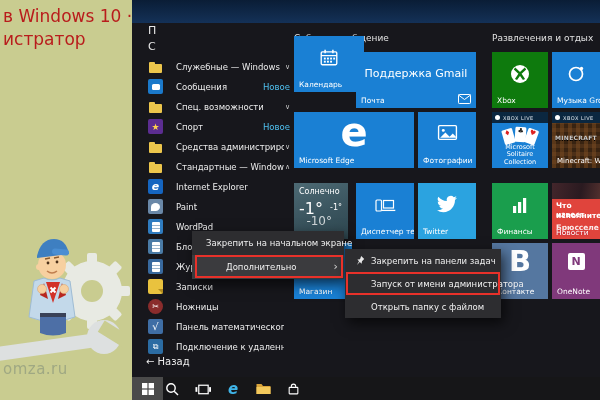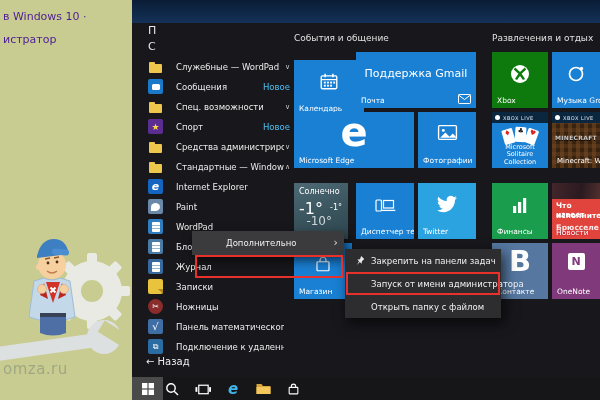--- a/index.html
+++ b/index.html
@@ -2,21 +2,21 @@
 <html><head>
 <meta charset="utf-8">
 <style>
   html,body{margin:0;padding:0;background:#000;}
   .stage{position:relative;width:600px;height:400px;overflow:hidden;
     font-family:"DejaVu Sans",sans-serif;background:#141419;}
   .abs{position:absolute;}
 
   
   .sidebar{left:0;top:0;width:132px;height:400px;background:#c9cc90;}
-  .sb-title{left:3px;top:5px;color:#4c1d95;font-size:11px;line-height:23px;white-space:nowrap;}
+  .sb-title{left:3px;top:5px;color:#b91c1c;font-size:17px;line-height:23px;white-space:nowrap;}
   .watermark{left:3px;top:360px;color:#9fa883;font-size:15px;letter-spacing:.5px;z-index:5;}
 
   
   .desktop{left:132px;top:0;width:468px;height:23px;
     background:linear-gradient(180deg,#0a1d36,#143157);}
 
   
   .startmenu{left:132px;top:23px;width:468px;height:354px;background:#17171c;}
   .letter{left:16px;font-size:11px;color:#e8e8e8;}
   .row{left:14px;width:150px;height:20px;}
@@ -119,21 +119,21 @@
 
   <div class="abs startmenu">
 
     <div class="abs letter" style="top:1px;">П</div>
     <div class="abs letter" style="top:17px;">С</div>
 
     <div class="abs row" style="top:34px;">
       <span class="abs app-icon">
           <span class="folder-shape"></span>
         </span>
-      <span class="abs lbl">Служебные — WordPad</span>
+      <span class="abs lbl">Служебные — Windows</span>
       <span class="abs chev">∨</span>
     </div>
     <div class="abs row" style="top:54px;">
       <span class="abs app-icon" style="background:#1b79ca;">
           <span class="mini-bubble"></span>
         </span>
       <span class="abs lbl">Сообщения</span>
       <span class="abs badge">Новое</span>
     </div>
     <div class="abs row" style="top:74px;">
@@ -206,21 +206,21 @@
       <span class="abs app-icon" style="background:#2b6ca3;font-size:8px;">⧉</span>
       <span class="abs lbl">Подключение к удаленному р...</span>
     </div>
     <div class="abs back">
       <span>←</span>
       <span>Назад</span>
     </div>
 
     <div class="abs tgroup-h" style="left:162px;top:10px;">События и общение</div>
 
-    <div class="tile" style="left:162px;top:37px;width:70px;height:56px;">
+    <div class="tile" style="left:162px;top:13px;width:70px;height:56px;">
       <div class="tile-center" style="top:12px;">
         <svg width="20" height="19" viewBox="0 0 18 17">
           <rect x="2" y="3.5" width="14" height="11.5" rx="1" fill="none" stroke="#fff" stroke-width="1.2"></rect>
           <line x1="2" y1="6.8" x2="16" y2="6.8" stroke="#fff" stroke-width="1.1"></line>
           <line x1="5.5" y1="1.6" x2="5.5" y2="4.6" stroke="#fff" stroke-width="1.4"></line>
           <line x1="12.5" y1="1.6" x2="12.5" y2="4.6" stroke="#fff" stroke-width="1.4"></line>
           <g fill="#fff">
             <rect x="4.4" y="8.6" width="1.7" height="1.7"></rect>
               <rect x="7.2" y="8.6" width="1.7" height="1.7"></rect>
             <rect x="10" y="8.6" width="1.7" height="1.7"></rect>
@@ -365,20 +365,26 @@
 
     <div class="tile" style="left:420px;top:220px;width:48px;height:56px;background:#80397b;">
       <div class="tile-center" style="top:10px;">
         <div style="width:17px;height:17px;background:#fff;border-radius:2px;display:flex;align-items:center;justify-content:center;color:#80397b;font-weight:bold;font-size:11px;">N</div>
       </div>
       <div class="tlabel">OneNote</div>
     </div>
   </div>
 
   <div class="abs menu" style="left:192px;top:231px;width:152px;">
+    <div class="mi" style="height:24px;padding-left:8px;gap:6px;">
+      <svg width="12" height="12" viewBox="0 0 12 12">
+        <path d="M8.2 1 l3 3 -2.2 2.2 -.4 2.6 -1.8 -1.8 -2.9 2.9 2.1 -3.7 -1.6 -1.6 2.6 -.4 z" fill="#e8e8e8"></path>
+      </svg>
+      <span>Закрепить на начальном экране</span>
+    </div>
     <div class="mi" style="height:24px;padding-left:34px;background:#3b3b3e;">
       <span>Дополнительно</span>
       <span class="mchev">›</span>
     </div>
   </div>
   <div class="abs redbox" style="left:195px;top:255px;width:144px;height:19px;"></div>
 
   <div class="abs menu" style="left:345px;top:249px;width:156px;z-index:32;">
     <div class="mi" style="height:23px;padding-left:8px;gap:6px;">
       <svg width="12" height="12" viewBox="0 0 12 12">

